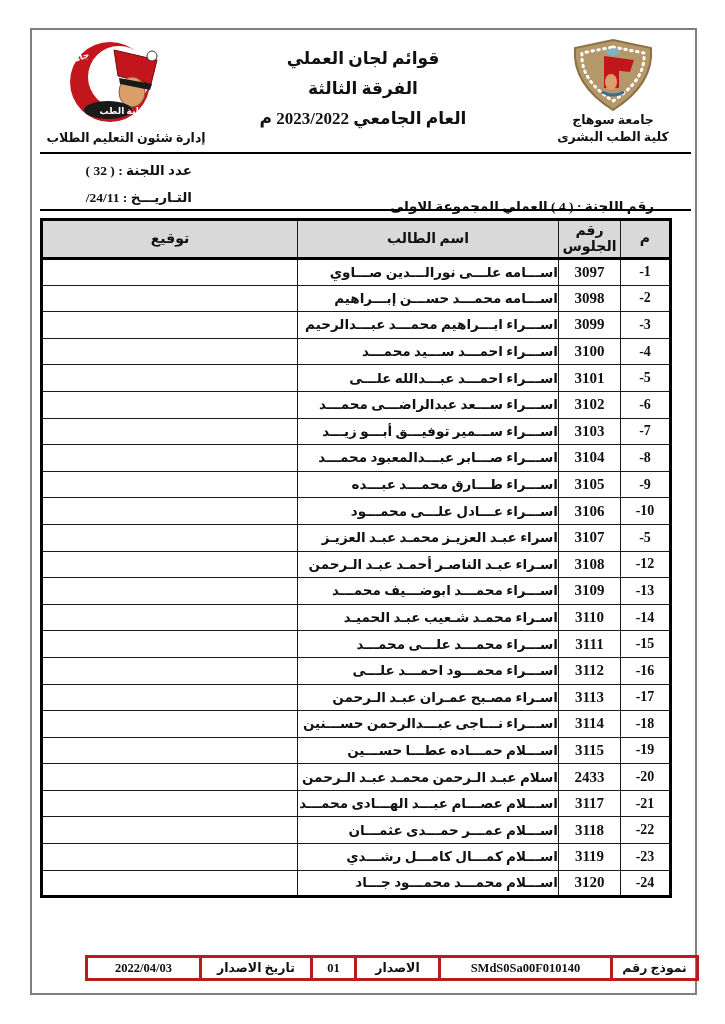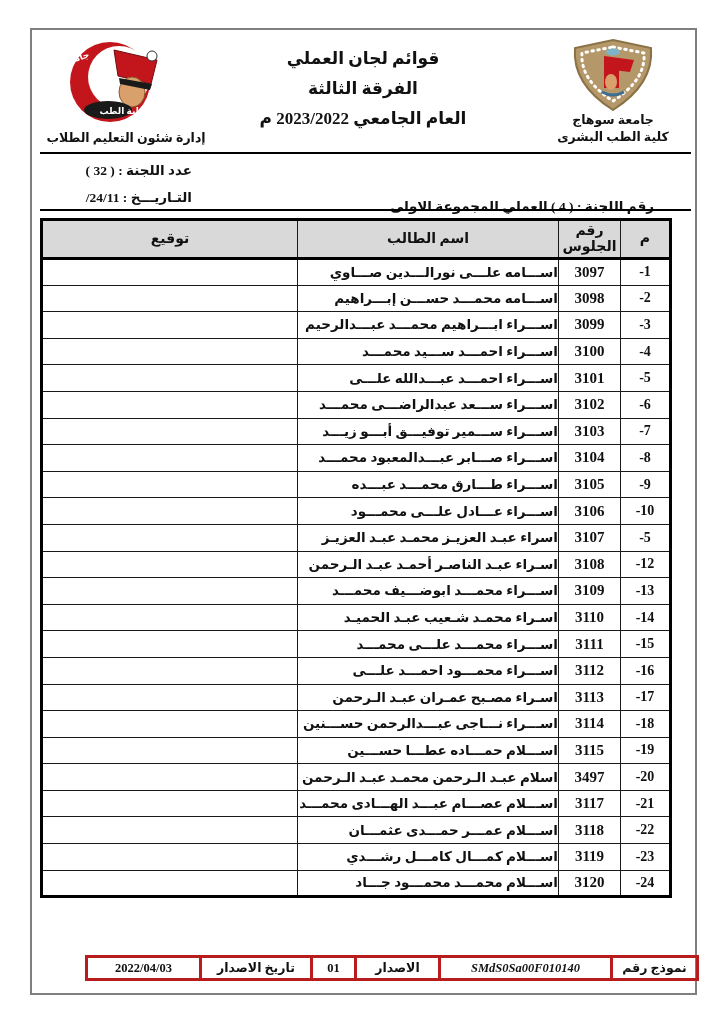--- a/index.html
+++ b/index.html
@@ -48,21 +48,21 @@
   td.cell-seat  { text-align:center; direction:ltr; font-size:15px; font-family:"Liberation Serif","DejaVu Serif",serif; }
   td.cell-name  { text-align:right; padding:0 6px 0 2px; font-size:13.5px; white-space:nowrap; overflow:hidden; }
   td.cell-sign  { background:#fff; }
 
   
   table.footer { position:absolute; left:53px; top:925px; width:611px; border-collapse:collapse;
     direction:rtl; table-layout:fixed; }
   table.footer td { border:3px solid #b91c1c; height:23px; text-align:center; vertical-align:middle;
     font-size:12.5px; font-weight:700; }
   td.f-form-label { width:86px;margin-left:10px; }
-  td.f-form-value { width:172px; direction:ltr; font-size:13px; font-family:"Liberation Serif","DejaVu Serif",serif;font-style:italic; }
+  td.f-form-value { width:172px; direction:ltr; font-size:13px; font-family:"Liberation Serif","DejaVu Serif",serif; }
   td.f-issue-label { width:84px; }
   td.f-issue-value { width:44px; direction:ltr; }
   td.f-date-label { width:111px; }
   td.f-date-value { width:114px; direction:ltr; }
 </style>
 </head>
 <body>
 
 <div class="sheet">
   <div class="frame">
@@ -239,21 +239,21 @@
             <td class="cell-sign"></td>
           </tr>
           <tr>
             <td class="cell-index">-19</td>
             <td class="cell-seat">3115</td>
             <td class="cell-name">اســـلام حمـــاده عطـــا حســـين</td>
             <td class="cell-sign"></td>
           </tr>
           <tr>
             <td class="cell-index">-20</td>
-            <td class="cell-seat">3497</td>
+            <td class="cell-seat">2433</td>
             <td class="cell-name">اسلام عبـد الـرحمن محمـد عبـد الـرحمن</td>
             <td class="cell-sign"></td>
           </tr>
           <tr>
             <td class="cell-index">-21</td>
             <td class="cell-seat">3117</td>
             <td class="cell-name">اســـلام عصـــام عبـــد الهـــادى محمـــد</td>
             <td class="cell-sign"></td>
           </tr>
           <tr>

